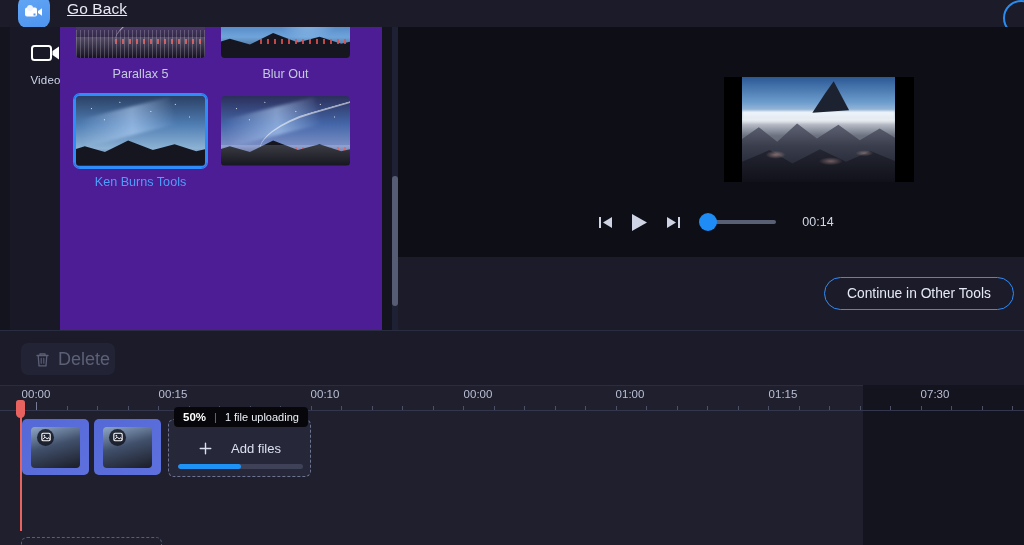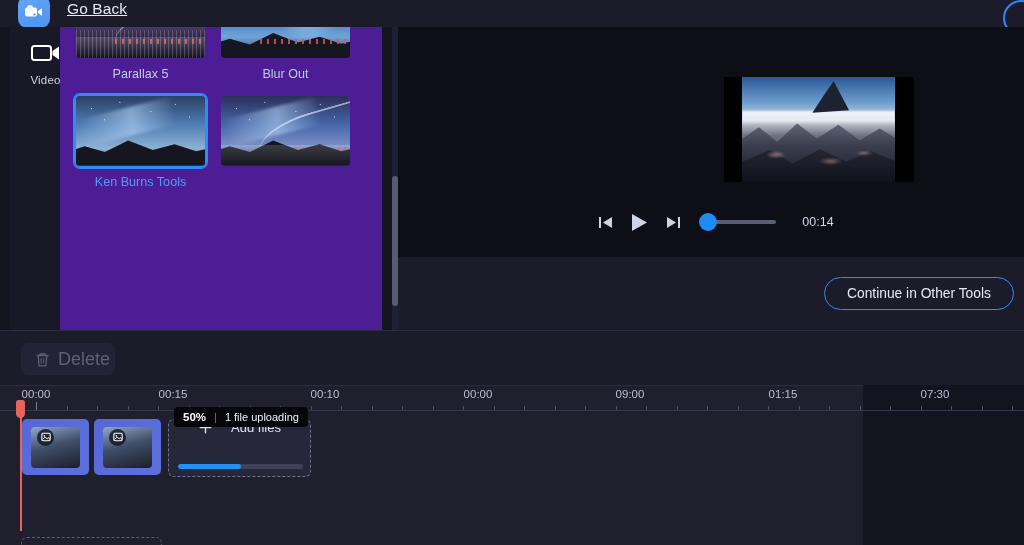--- a/index.html
+++ b/index.html
@@ -260,21 +260,21 @@
     position: absolute; left: 6px; top: 2px; width: 17px; height: 17px;
     border-radius: 50%; background: rgba(16,18,28,.8);
     display: flex; align-items: center; justify-content: center;
   }
 
   .dropzone {
     position: absolute; left: 168px; top: 0px; width: 143px; height: 58px;
     border: 1.5px dashed #6e7490; border-radius: 6px; background: #262739;
     cursor: pointer;
   }
-  .dz-inner { height: 100%; display: flex; align-items: flex-start; justify-content: center; gap: 18px; }
+  .dz-inner { height: 100%; display: flex; align-items: center; justify-content: center; gap: 18px; }
   .dz-label { font-size: 13px; color: #dbe0f0; }
   .dz-progress {
     position: absolute; left: 9px; bottom: 7px; width: 125px; height: 5px;
     border-radius: 3px; background: #3e4158; overflow: hidden;
   }
   .dz-progress-fill { height: 100%; width: 50%; background: #1f93f5; border-radius: 3px; }
   .upload-toast {
     position: absolute; left: 174px; top: -12px;
     height: 20px; padding: 0 9px; border-radius: 4px; background: #07070b;
     display: flex; align-items: center; gap: 8px; z-index: 4;
@@ -460,21 +460,21 @@
         <div class="tick minor" style="left: 859.5px;"></div>
         <div class="tick minor" style="left: 890px;"></div>
         <div class="tick minor" style="left: 920.5px;"></div>
         <div class="tick minor" style="left: 951px;"></div>
         <div class="tick minor" style="left: 981.5px;"></div>
         <div class="tick minor" style="left: 1012px;"></div>
         <div class="tick-label" style="left: 36px;">00:00</div>
         <div class="tick-label" style="left: 173px;">00:15</div>
         <div class="tick-label" style="left: 325px;">00:10</div>
         <div class="tick-label" style="left: 478px;">00:00</div>
-        <div class="tick-label" style="left: 630px;">09:00</div>
+        <div class="tick-label" style="left: 630px;">01:00</div>
         <div class="tick-label" style="left: 783px;">01:15</div>
         <div class="tick-label" style="left: 935px;">07:30</div>
       </div>
     <div class="ruler-line"></div>
     <div class="playhead-head"></div>
     <div class="playhead-line"></div>
 
     <div class="track-row">
       <div class="clip" style="left:22px">
         <div class="clip-inner">

